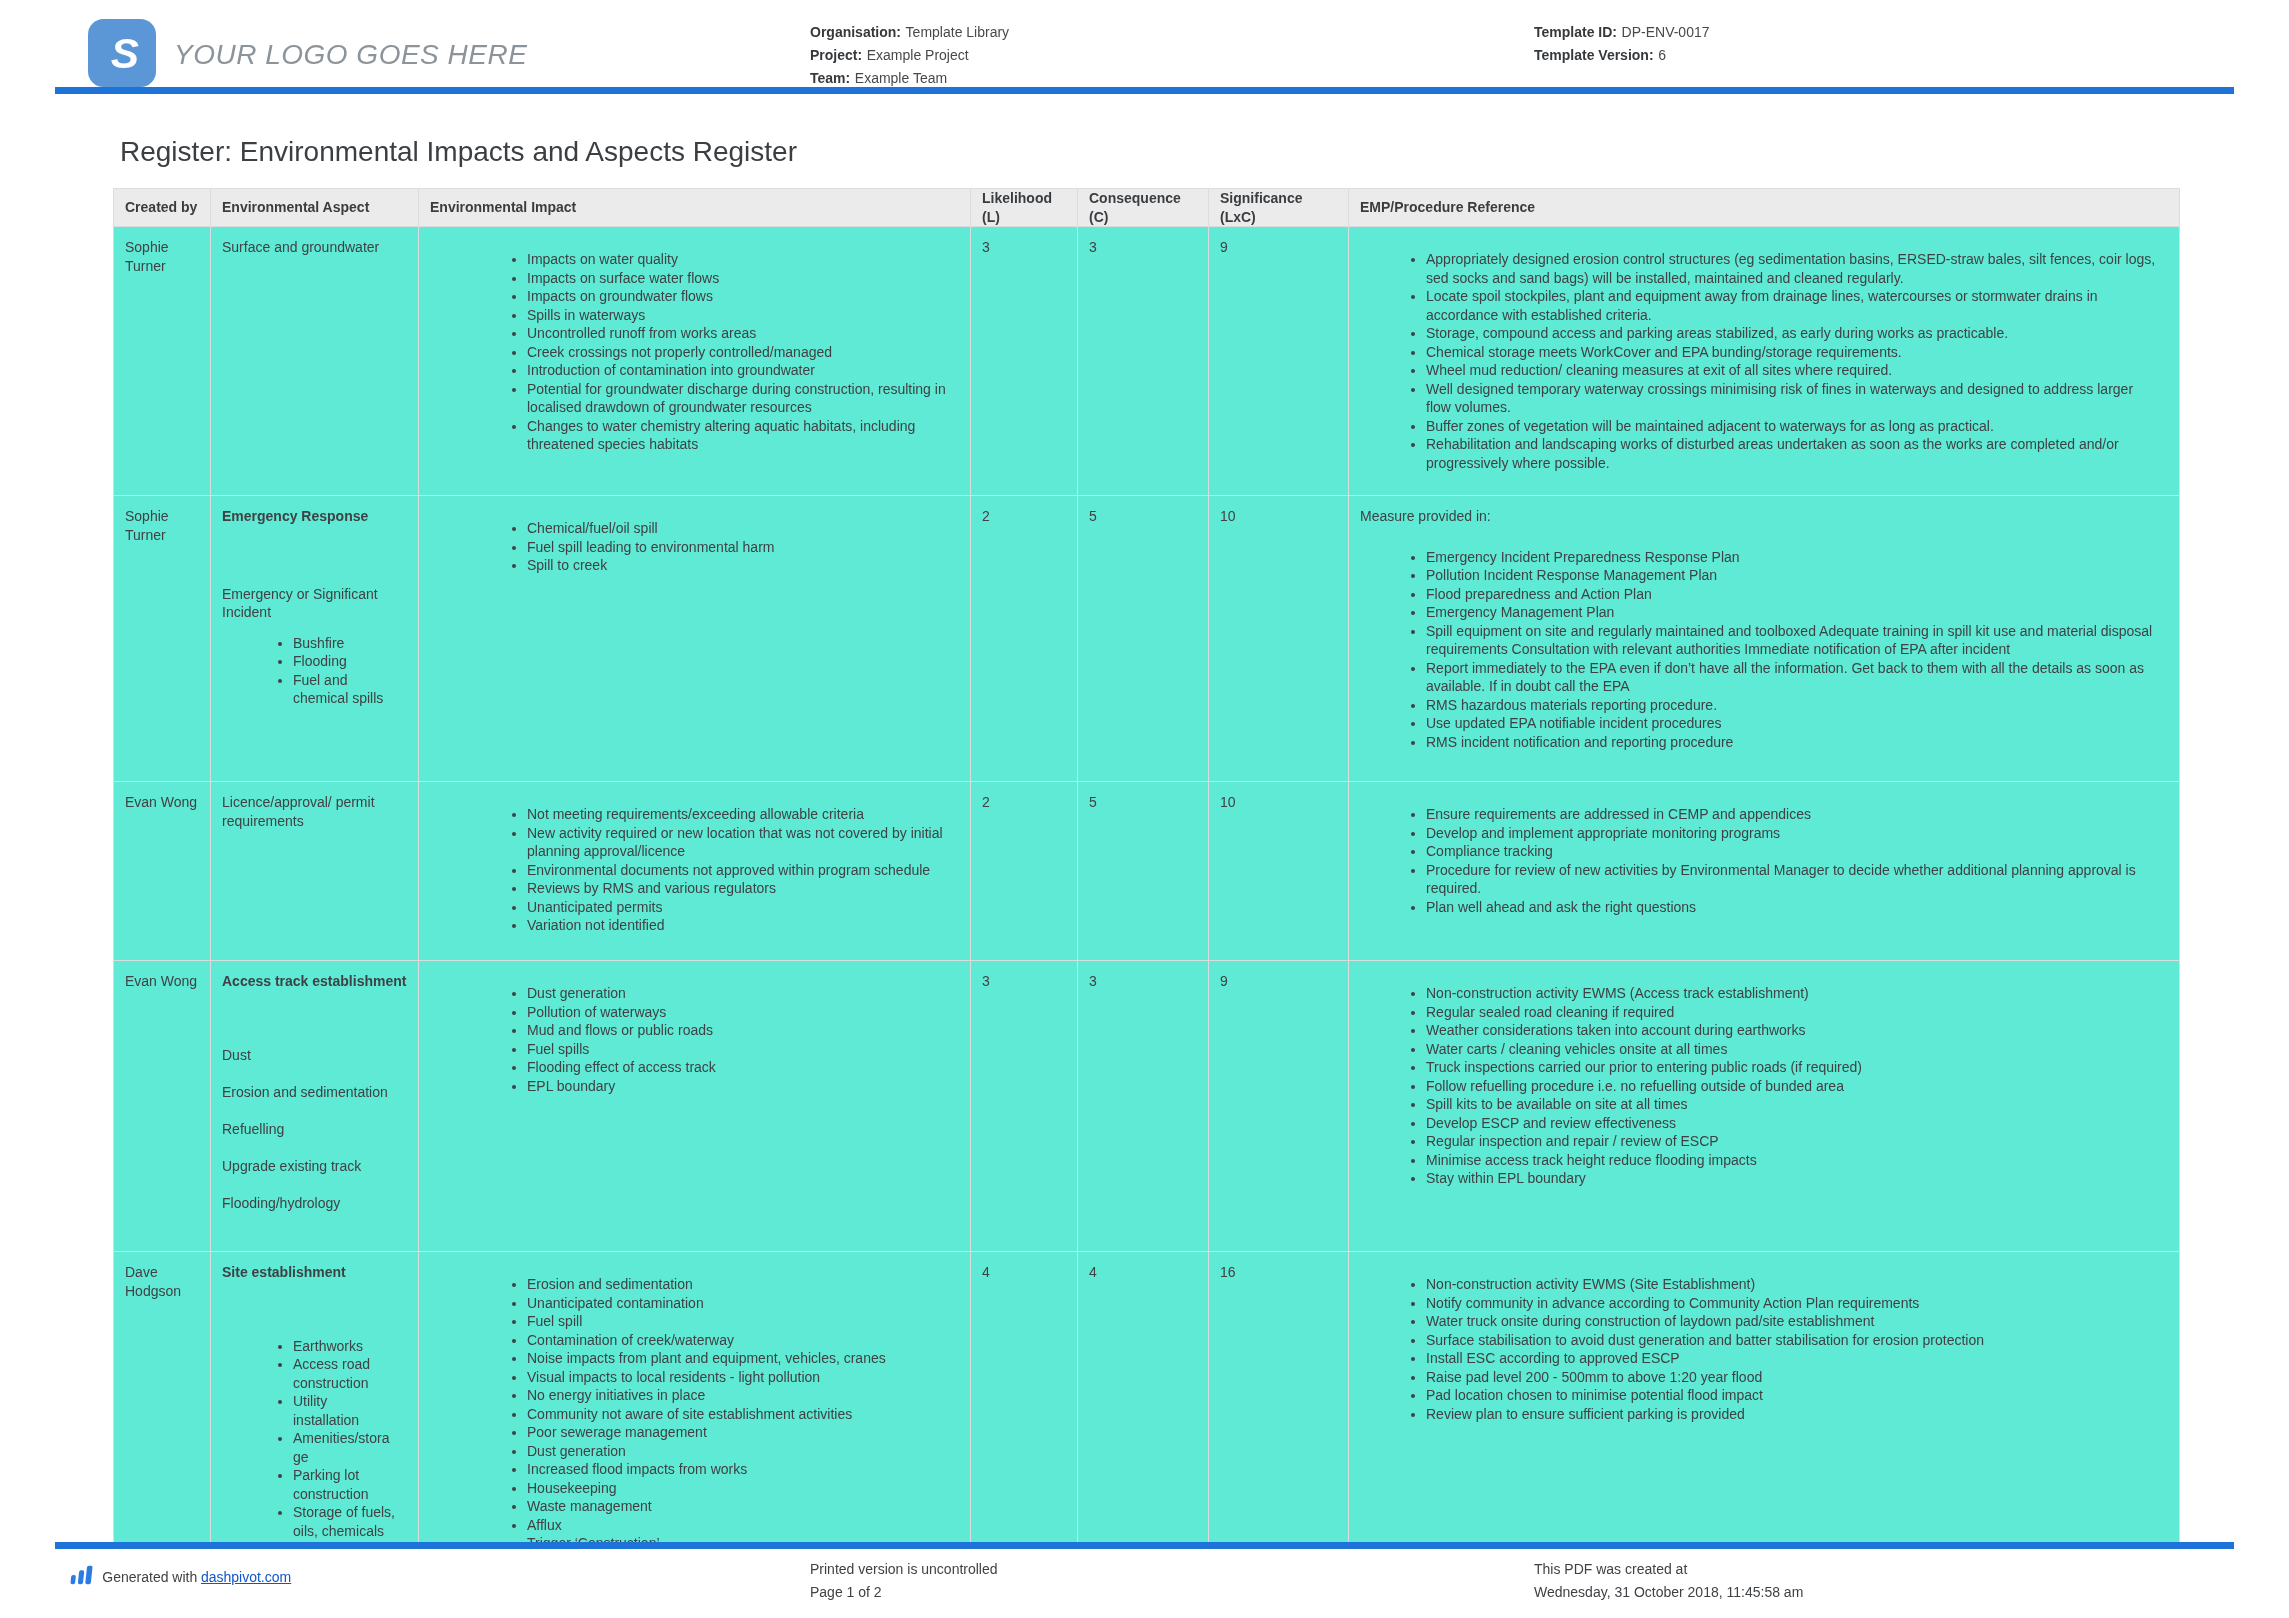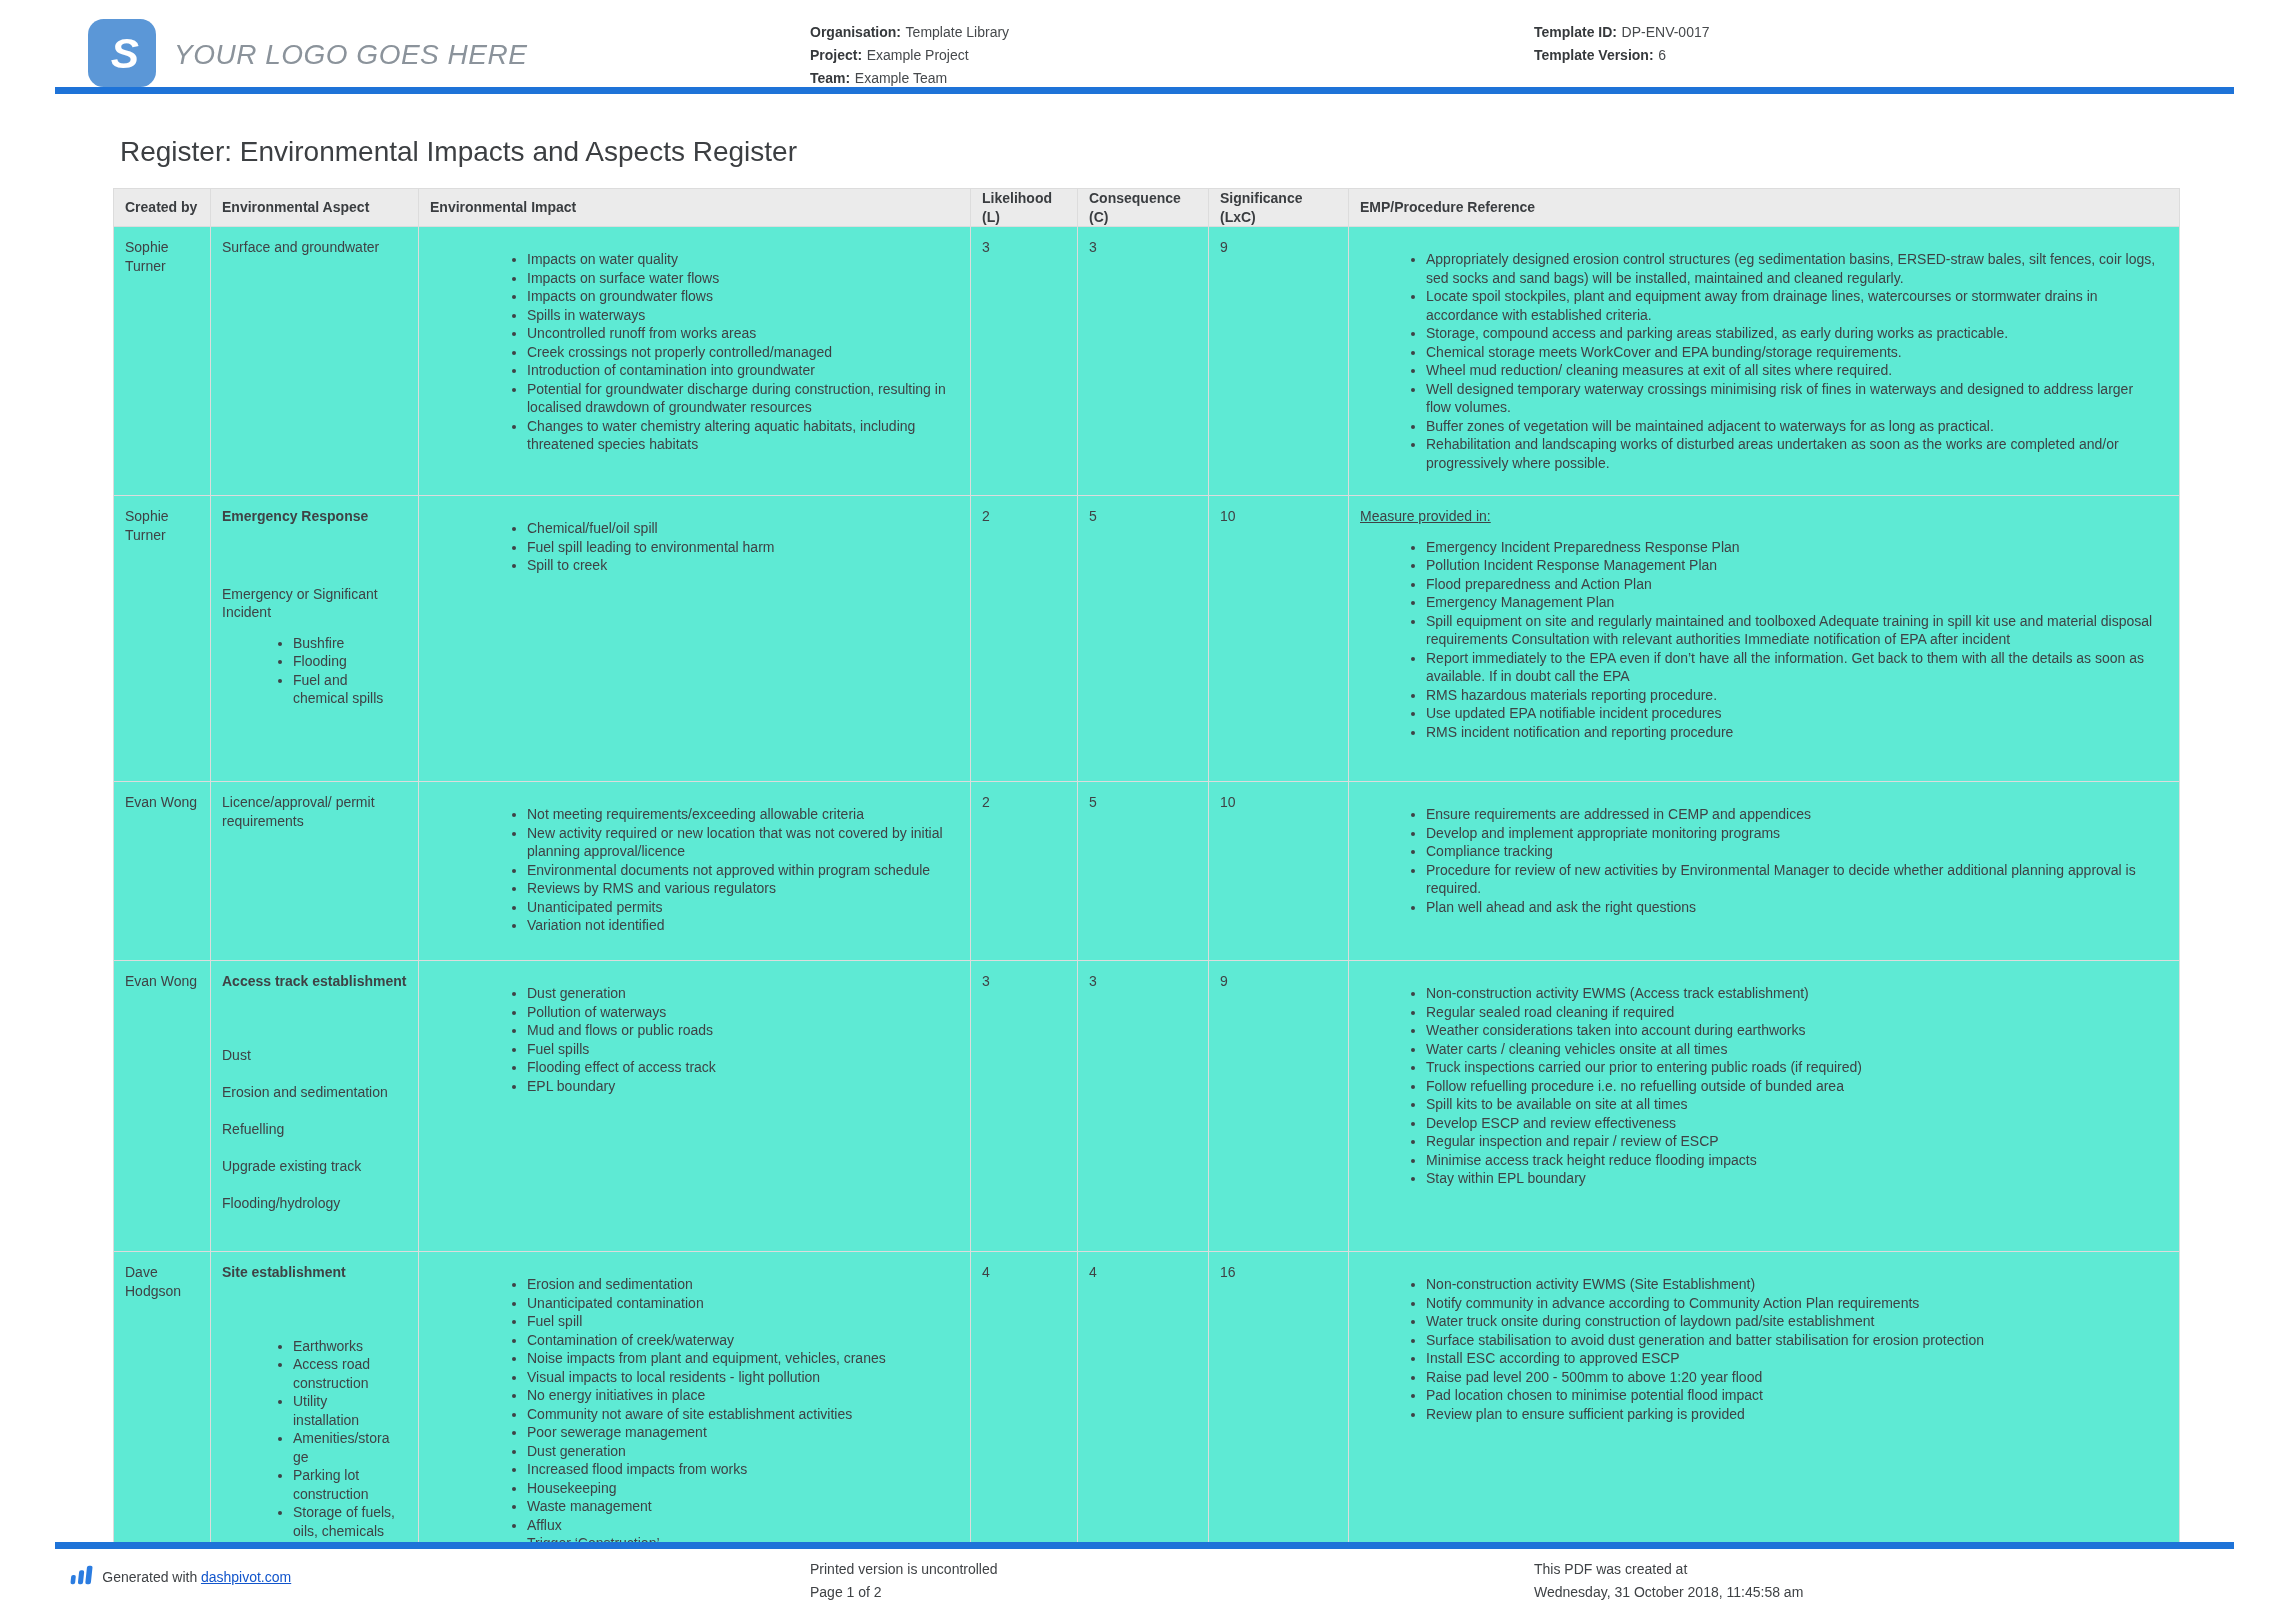--- a/index.html
+++ b/index.html
@@ -32,21 +32,21 @@
   .row-0{height:261px}.row-1{height:286px}.row-2{height:179px}.row-3{height:291px}.row-4{height:317px}
   .register-table ul{margin:12px;list-style:disc;}
   .register-table li{margin:0;padding:0;}
   .impact-list{padding-left:85px;}
   .emp-list{padding-left:54px;}
   .aspect-list{padding-left:59px;margin-top:37px;}
   .aspect-title.bold{font-weight:bold;}
   .aspect-subtitle{margin-top:59px;}
   .aspect-paragraph{margin-top:18.5px;}
   .aspect-paragraph.first{margin-top:55px;}
-  .emp-intro{margin-bottom:12px;text-decoration:underline;}
+  .emp-intro{margin-bottom:22px;}
 
   
   .footer{position:absolute;left:0;top:1542px;width:2290px;height:58px;background:#fff;padding-left:21px;}
   .footer-rule{position:absolute;left:55px;top:0;width:2179px;height:6.5px;background:var(--accent);}
   .footer-left{position:absolute;left:69px;top:20px;display:flex;align-items:center;white-space:nowrap;}
   .footer-left .txt{margin-left:8.3px;color:#3f4245;}
   .footer-left a{color:var(--link);text-decoration:underline;margin-left:3.7px;}
   .footer-center{position:absolute;left:810px;top:15.7px;line-height:23px;color:#3f4245;}
   .footer-right{position:absolute;left:1534px;top:15.7px;line-height:23px;color:#3f4245;}
 </style>

